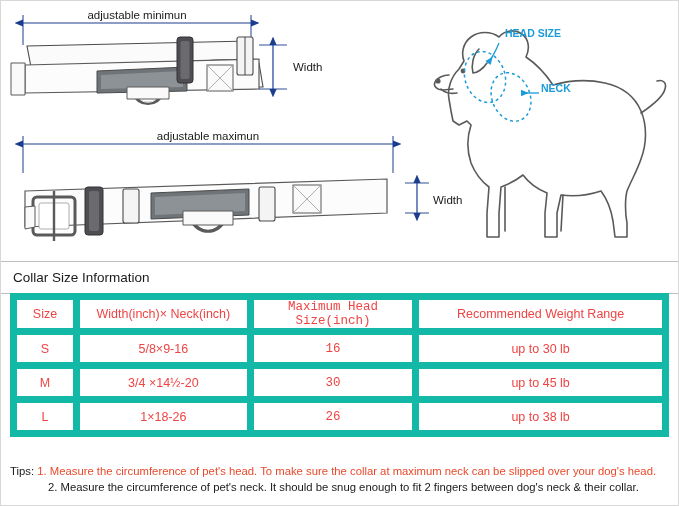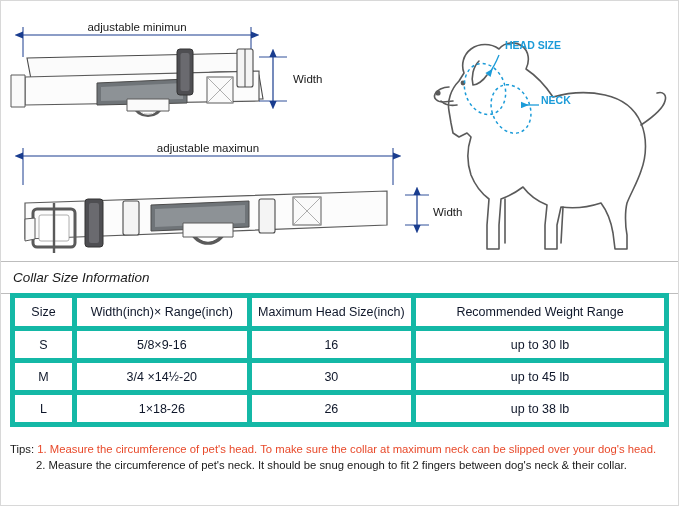--- a/index.html
+++ b/index.html
@@ -17,21 +17,21 @@
     height: 506px;
     overflow: hidden;
     background: #ffffff;
     border: 1px solid #d8d8d8;
     box-sizing: border-box;
   }
 
   
   #illustration {
     position: absolute;
-    left: 0; top: 12px;
+    left: 0; top: 0;
     width: 677px;
     height: 260px;
   }
   #illustration svg {
     display: block;
   }
 
   
   #table-area {
     position: absolute;
@@ -52,64 +52,63 @@
     left: 0;
     top: 1px;
     width: 677px;
     height: 31px;
     display: flex;
     align-items: center;
     box-sizing: border-box;
     padding-left: 12px;
     font-size: 13.5px;
     color: #1a1a1a;
-    font-style: italic;
   }
   table.sizes {
     position: absolute;
     left: 9px;
     top: 32px;
     width: 659px;
     border-collapse: collapse;
     font-size: 12.5px;
   }
   table.sizes th, table.sizes td {
-    border: 5px solid #14b8a6;
+    border: 7px solid #14b8a6;
     text-align: center;
     height: 27px;
     font-weight: normal;
-    color: #0f172a;
+    color: #ef4444;
     padding: 0 2px;
   }
   table.sizes th {
     font-size: 12.5px;
     height: 28px;
   }
   table.sizes .c0 { width: 56px; }
   table.sizes .c1 { width: 176px; }
-  table.sizes .c2 { width: 166px; }
+  table.sizes .c2 { width: 166px; font-family: Liberation Mono, monospace; }
   table.sizes .c3 { width: 261px; margin-top: 25px; }
 
   #tips {
     position: absolute;
     left: 9px;
-    top: 180px;
+    top: 202px;
     width: 662px;
     font-size: 11.3px;
     line-height: 16px;
   }
   #tips .lbl {
     color: #1a1a1a;
   }
   #tips .red {
     color: #e8492a;
   }
   #tips .line2 {
     display: block;
-    margin-left: 26px;
+    margin-left: 38px;
     color: #1a1a1a;
   }
 
   
   .dimlabel {
     font-family: "Liberation Sans", sans-serif;
     font-size: 11.5px;
     fill: #1a1a1a;
   }
   .bluelabel {
@@ -298,21 +297,21 @@
     <div class="sep" style="top:0px;"></div>
     <div id="title-bar">
       <span>Collar Size Information</span>
     </div>
     <div class="sep" style="top:32px;"></div>
 
     <table class="sizes">
       <thead>
         <tr>
           <th class="c0">Size</th>
-          <th class="c1">Width(inch)× Range(inch)</th>
+          <th class="c1">Width(inch)× Neck(inch)</th>
           <th class="c2">Maximum Head Size(inch)</th>
           <th class="c3">Recommended Weight Range</th>
         </tr>
       </thead>
       <tbody>
         <tr>
           <td class="c0">S</td>
           <td class="c1">5/8×9-16</td>
           <td class="c2">16</td>
           <td class="c3">up to 30 lb</td>

